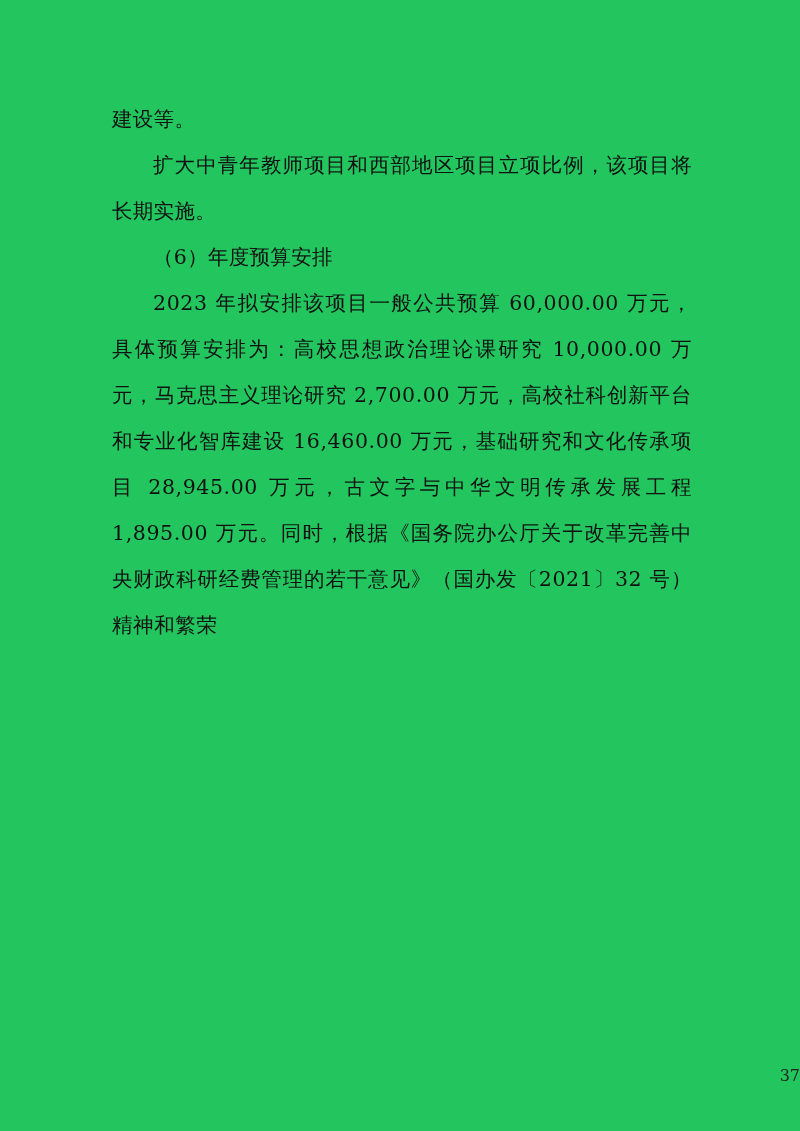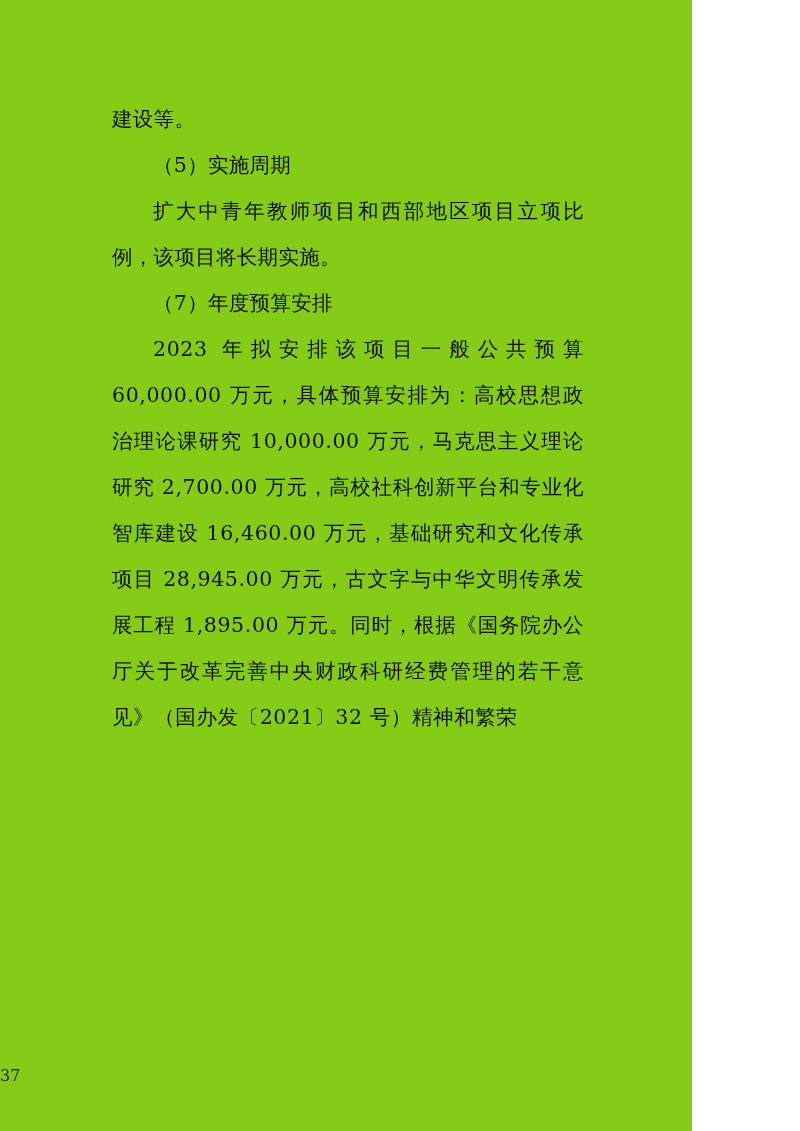--- a/index.html
+++ b/index.html
@@ -9,25 +9,25 @@
   body {
     width: 800px;
     height: 1131px;
     background: #ffffff;
     font-family: "DejaVu Serif", "Liberation Serif", serif;
     color: #1a1a1a;
     overflow: hidden;
   }
   .page {
     position: relative;
-    width: 692px;
+    width: 800px;
     height: 1131px;
     box-sizing: border-box;
     padding: 96px 108px 80px 112px;
-    background: #84cc16;
+    background: #22c55e;
   }
   .body-text {
     font-size: 20.5px;
     line-height: 46px;
     text-align: justify;
     text-justify: inter-ideograph;
     letter-spacing: 0.3px;
     color: #111111;
   }
   .para {
@@ -35,37 +35,36 @@
     text-indent: 0;
   }
   .para.indent {
     text-indent: 2em;
   }
   .page-number {
     position: absolute;
     left: 0;
     right: 0;
     bottom: 46px;
-    text-align: left;
+    text-align: right;
     font-size: 16px;
     font-family: "DejaVu Serif", "Liberation Serif", serif;
     color: #222222;
   }
   .spaced {
     letter-spacing: 0.6px;
   }
 </style>
 </head>
 <body>
 
 <div class="page">
 
   <div class="body-text">
     <p class="para">建设等。</p>
-    <p class="para indent">（5）实施周期</p>
     <p class="para indent">扩大中青年教师项目和西部地区项目立项比例，该项目将长期实施。</p>
-    <p class="para indent">（7）年度预算安排</p>
+    <p class="para indent">（6）年度预算安排</p>
     <p class="para indent spaced">2023 年拟安排该项目一般公共预算 60,000.00 万元，具体预算安排为：高校思想政治理论课研究 10,000.00 万元，马克思主义理论研究 2,700.00 万元，高校社科创新平台和专业化智库建设 16,460.00 万元，基础研究和文化传承项目 28,945.00 万元，古文字与中华文明传承发展工程 1,895.00 万元。同时，根据《国务院办公厅关于改革完善中央财政科研经费管理的若干意见》（国办发〔2021〕32 号）精神和繁荣</p>
   </div>
 
   <div class="page-number">37</div>
 
 </div>
 
 </body></html>

